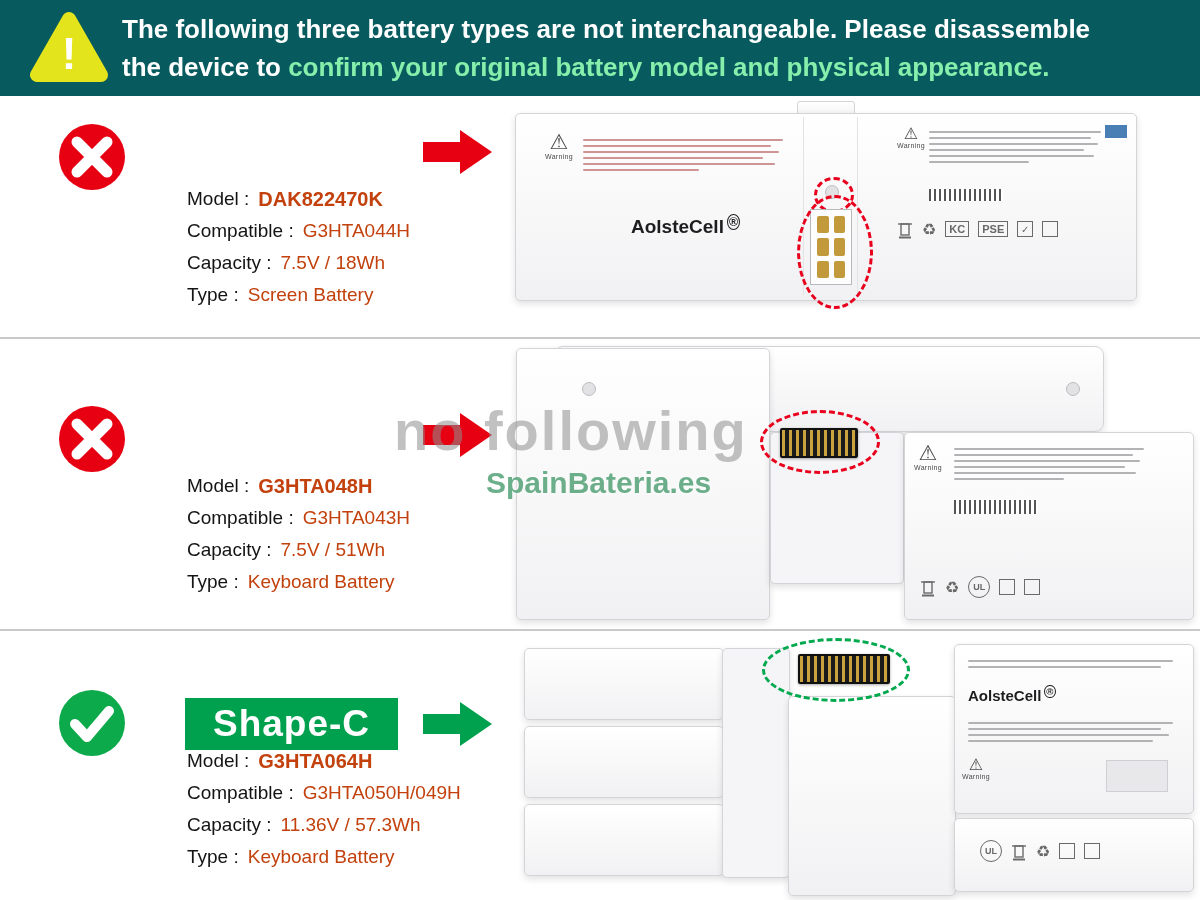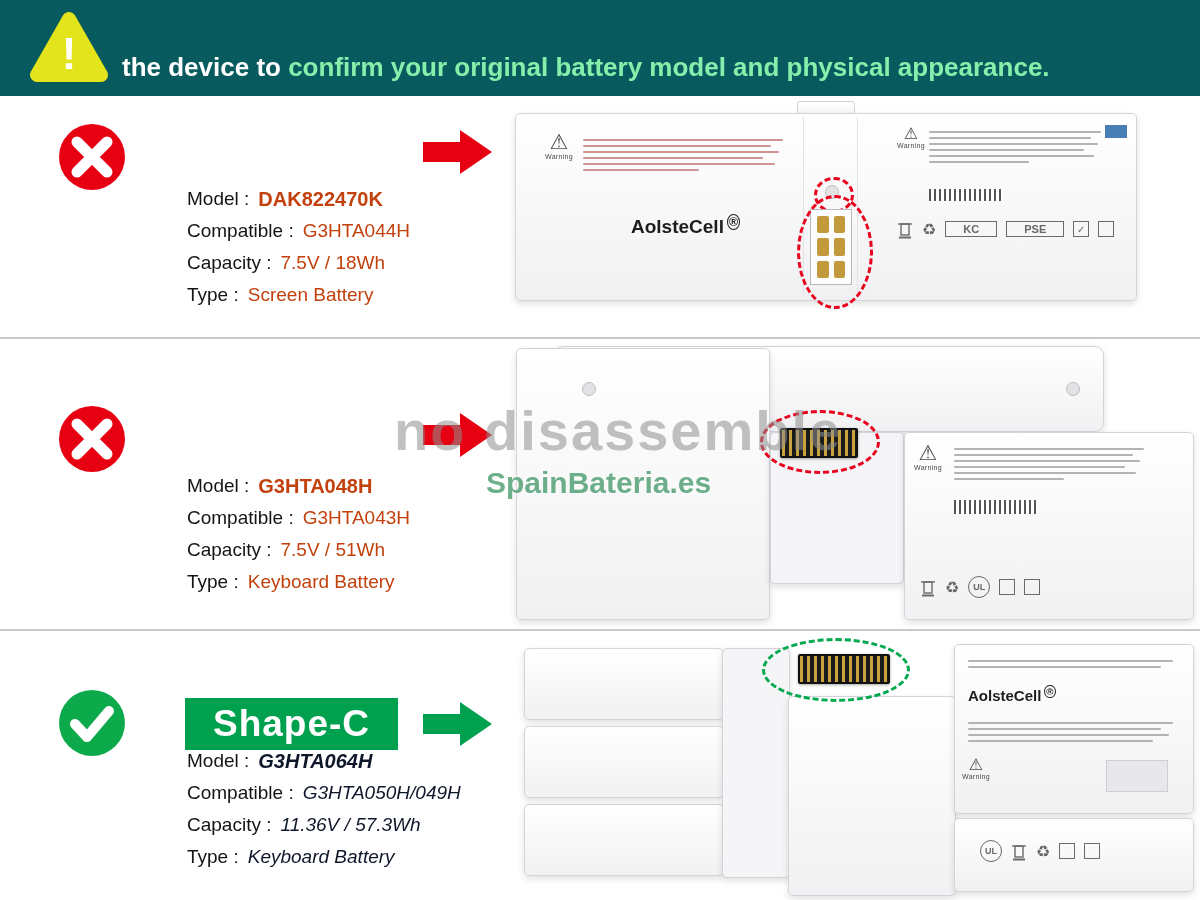--- a/index.html
+++ b/index.html
@@ -19,21 +19,21 @@
   .banner{position:absolute;width:213px;height:52px;display:flex;align-items:center;justify-content:center;
           color:#fff;font-size:37px;font-weight:bold;letter-spacing:1px;}
   .banner.red{background:#e60012;}
   .banner.green{background:#00a14e;}
   .arrow{position:absolute;width:70px;height:48px;}
   .specs{position:absolute;width:330px;}
   .spec{height:32px;display:flex;align-items:flex-start;font-size:19px;white-space:nowrap;}
   .sl{color:#141414;}
   .sv{margin-left:9px;}
   .sec-red .sv{color:#c2410c;}
-  .sec-green .sv{color:#0f172a;font-style:italic;}
+  .sec-green .sv{color:#c2410c;}
   .spec.m .sv{font-weight:bold;font-size:20px;}
 
   
   .photo{position:absolute;}
   .panel{position:absolute;background:linear-gradient(180deg,#ffffff,#f1f1f3);
          border:1px solid #d4d4d8;border-radius:5px;box-shadow:0 3px 7px rgba(0,0,0,.12);}
   .panel.lite{background:#f5f5f7;}
   .lines i{display:block;height:2px;background:#b3b3b6;margin:4px 0;border-radius:1px;}
   .lines.red i{background:#cf9494;}
   .lines i:nth-child(2){width:94%;}
@@ -41,21 +41,21 @@
   .lines i:nth-child(4){width:90%;}
   .lines i:nth-child(5){width:96%;}
   .lines i:nth-child(6){width:58%;}
   .warnblk{position:absolute;display:flex;flex-direction:column;align-items:center;color:#4a4a4a;}
   .warnblk .tri{font-size:21px;line-height:22px;}
   .warnblk .wtx{font-size:7px;letter-spacing:.3px;}
   .micons{position:absolute;display:flex;gap:9px;align-items:center;color:#686868;font-size:16px;}
   .ulb{width:20px;height:20px;border:1.5px solid #6a6a6a;border-radius:50%;font-size:9px;font-weight:bold;
        display:flex;align-items:center;justify-content:center;}
   .sq{width:14px;height:14px;border:1.5px solid #6a6a6a;display:flex;align-items:center;justify-content:center;font-size:10px;}
-  .mark{font-size:11px;font-weight:bold;border:1px solid #6a6a6a;padding:1px 17px;}
+  .mark{font-size:11px;font-weight:bold;border:1px solid #6a6a6a;padding:1px 3px;}
   .pins{position:absolute;background:repeating-linear-gradient(90deg,#c9a43e 0 3px,#1b1b1b 3px 7px);
         border:2px solid #101010;border-radius:2px;box-shadow:0 1px 3px rgba(0,0,0,.35);}
   .dash{position:absolute;border:3px dashed #e8001c;border-radius:50%;}
   .dash.green{border-color:#00a84e;}
   .screw{position:absolute;width:12px;height:12px;border-radius:50%;background:#e2e2e4;border:1px solid #bdbdc1;}
   .brand{font-weight:bold;color:#1d1d1f;white-space:nowrap;}
   .brand .r{font-size:.65em;vertical-align:super;margin-left:3px;border:1px solid #1d1d1f;border-radius:50%;padding:0 1px;}
   .chipblue{position:absolute;background:#4a7fb5;}
   .chipgray{position:absolute;background:#e8e8ea;border:1px solid #cfcfd3;}
   .barcode{position:absolute;background:repeating-linear-gradient(90deg,#555 0 2px,#fff 2px 5px);}
@@ -74,20 +74,21 @@
 </head>
 <body>
 
 <div class="page">
 
   <div class="hdr">
     <svg class="hdr-tri" width="82" height="74" viewBox="0 0 82 74">
       <polygon points="41,9 9,65 73,65" fill="#e4e41c" stroke="#e4e41c" stroke-width="14" stroke-linejoin="round"></polygon>
       <text x="41" y="59" text-anchor="middle" font-size="44" font-weight="bold" fill="#ffffff" font-family="Liberation Sans, sans-serif">!</text>
     </svg>
+    <div class="hline1">The following three battery types are not interchangeable. Please disassemble</div>
     <div class="hline2">
       <span>the device to </span><span class="hl">confirm your original battery model and physical appearance.</span>
     </div>
   </div>
 
   <div class="divider" style="top:337px;"></div>
   <div class="divider" style="top:629px;"></div>
 
   <svg class="status-ic" style="left:56px;top:121px;" viewBox="0 0 72 72">
     <circle cx="36" cy="36" r="33" fill="#e60012"></circle>
@@ -234,21 +235,21 @@
       <span>♻</span>
       <span class="ulb">UL</span>
       <span class="sq"></span>
       <span class="sq"></span>
     </div>
 
     <div class="pins" style="left:270px;top:88px;width:74px;height:26px;"></div>
     <div class="dash" style="left:250px;top:70px;width:114px;height:58px;"></div>
   </div>
 
-  <div class="wm1">no disassemble</div>
+  <div class="wm1">no following</div>
   <div class="wm2">SpainBateria.es</div>
 
   <svg class="status-ic" style="left:56px;top:687px;" viewBox="0 0 72 72">
     <circle cx="36" cy="36" r="33" fill="#0daa4b"></circle>
     <path d="M19 37 L31 50 L53 24" stroke="#ffffff" stroke-width="10" fill="none" stroke-linecap="round" stroke-linejoin="round"></path>
   </svg>
   <div class="banner green" style="left:185px;top:698px;">Shape-C</div>
   <svg class="arrow" style="left:423px;top:700px;" viewBox="0 0 70 48">
     <path d="M0 14 H37 V2 L69 24 L37 46 V34 H0 Z" fill="#00a14e"></path>
   </svg>

